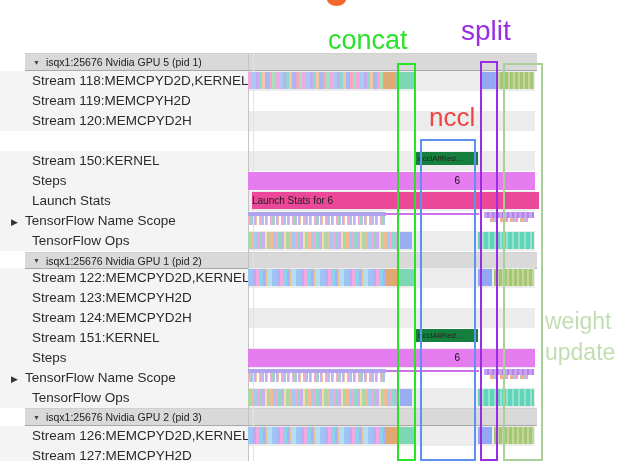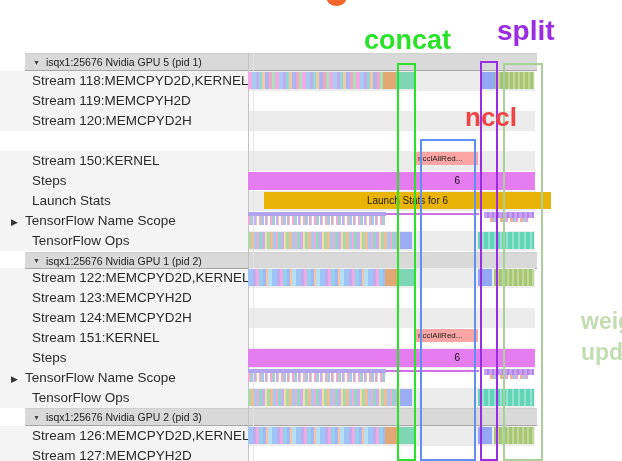--- a/index.html
+++ b/index.html
@@ -23,45 +23,45 @@
   .h17{top:1px;height:17px;}
   .stripesA{background:repeating-linear-gradient(90deg,#f2a8e4 0 4px,#a8cbf2 4px 8px,#c6aaf2 8px 11px,#8fd8d4 11px 14px,#f2c8a4 14px 17px,#aab6f2 17px 21px,#f2a8c4 21px 24px,#a8e0b8 24px 27px);}
   .stripesB{background:repeating-linear-gradient(90deg,#9cc4f5 0 5px,#c2aaf2 5px 8px,#f2a8e0 8px 11px,#8fd2ee 11px 15px,#aab4f4 15px 18px,#f2c4a0 18px 20px,#b4def2 20px 24px);}
   .stripesOps{background:repeating-linear-gradient(90deg,#aad8aa 0 3px,#f0bc94 3px 6px,#a6c8f2 6px 9px,#f2aad0 9px 11px,#90d8c8 11px 14px,#ceaef0 14px 17px,#f2e0a0 17px 19px);}
   .seg-orange{background:#e2a874;}
   .seg-teal{background:#7ed7b4;}
   .seg-blue{background:#93a8f5;}
   .seg-olive{background:repeating-linear-gradient(90deg,#a6c676 0 3px,#c0d898 3px 5px);}
   .seg-tealstripe{background:repeating-linear-gradient(90deg,#62d4b8 0 4px,#94e2d0 4px 6px);}
   .seg-peri{background:#9badf2;}
-  .nccl-bar{top:1px;height:13px;background:#fca5a5;font-size:8px;line-height:13px;color:#222;
+  .nccl-bar{top:1px;height:13px;background:#15803d;font-size:8px;line-height:13px;color:#222;
       padding-left:4px;box-sizing:border-box;white-space:nowrap;overflow:hidden;}
   .steps-bar{left:0;width:287px;top:1px;height:18px;background:#e57cf0;}
   .steps-bar .six{position:absolute;left:0;width:212px;text-align:right;font-size:10px;
       line-height:18px;color:#111;}
-  .launch-bar{left:16px;width:287px;top:1px;height:17px;background:#eab308;text-align:center;
+  .launch-bar{left:4px;width:287px;top:1px;height:17px;background:#ec4899;
       font-size:10px;line-height:17px;color:#222;}
   
   .tfns-main{left:0;width:138px;top:1px;}
   .tfns-strip{height:4px;background:#b2a4ec;}
   .tfns-ticks{height:9px;background:repeating-linear-gradient(90deg,#f0aad6 0 2px,#a8d4ae 2px 3px,#aac4f0 3px 5px,rgba(255,255,255,0) 5px 6px,#c8b0f0 6px 8px,#f0c8a4 8px 9px,rgba(255,255,255,0) 9px 11px);}
   .tfns-line{left:138px;width:93px;top:2px;height:2px;background:#cf72e8;}
   .tfns-right{left:236px;width:50px;top:1px;}
   .tfns-rstrip{height:6px;background:repeating-linear-gradient(90deg,#c9a0f2 0 3px,#b184ea 3px 5px);}
   .tfns-rticks{margin-left:6px;width:40px;height:4px;background:repeating-linear-gradient(90deg,#f0b090 0 3px,#a8c4f0 3px 6px,#e8a0d0 6px 8px,rgba(255,255,255,0) 8px 10px);}
   
   .vline{position:absolute;z-index:1;width:1px;top:53px;height:408px;}
   .divider{left:248px;background:#c4c4c4;}
   .gridline{left:253px;background:#e4e4e4;}
   .ann-box{position:absolute;z-index:6;box-sizing:border-box;background:transparent;}
   .box-concat{left:397px;top:63px;width:19px;height:398px;border:2px solid #2be22b;}
   .box-split{left:480px;top:61px;width:18px;height:400px;border:2px solid #9a2ce2;}
   .box-nccl{left:420px;top:139px;width:56px;height:322px;border:2px solid #6090f0;}
   .box-weight{left:503px;top:63px;width:40px;height:398px;border:2px solid #aad09a;}
-  .ann-text{position:absolute;z-index:7;font-weight:bold;margin-left:36px;}
+  .ann-text{position:absolute;z-index:7;font-weight:normal;}
   .t-concat{left:328px;top:25px;font-size:27px;color:#2be22b;}
   .t-split{left:461px;top:15px;font-size:28px;color:#9a2ce2;}
   .t-nccl{left:429px;top:102px;font-size:26px;color:#ef4444;}
   .t-weight{left:545px;top:306px;font-size:23px;line-height:31px;color:#c3ddb2;}
   .orange-frag{position:absolute;z-index:7;left:327px;top:-7px;width:19px;height:13px;
       border-radius:50%;background:#f2682c;}
 </style>
 </head>
 <body>
 

